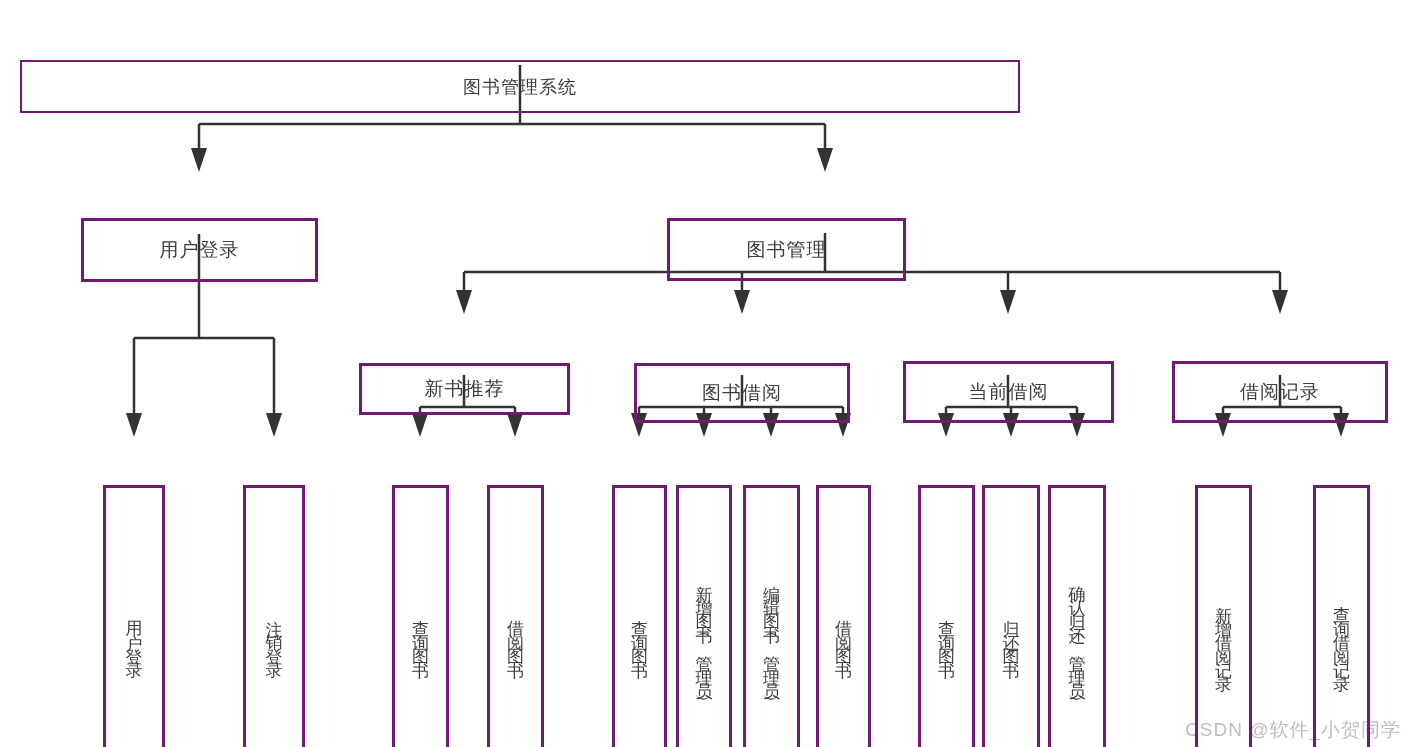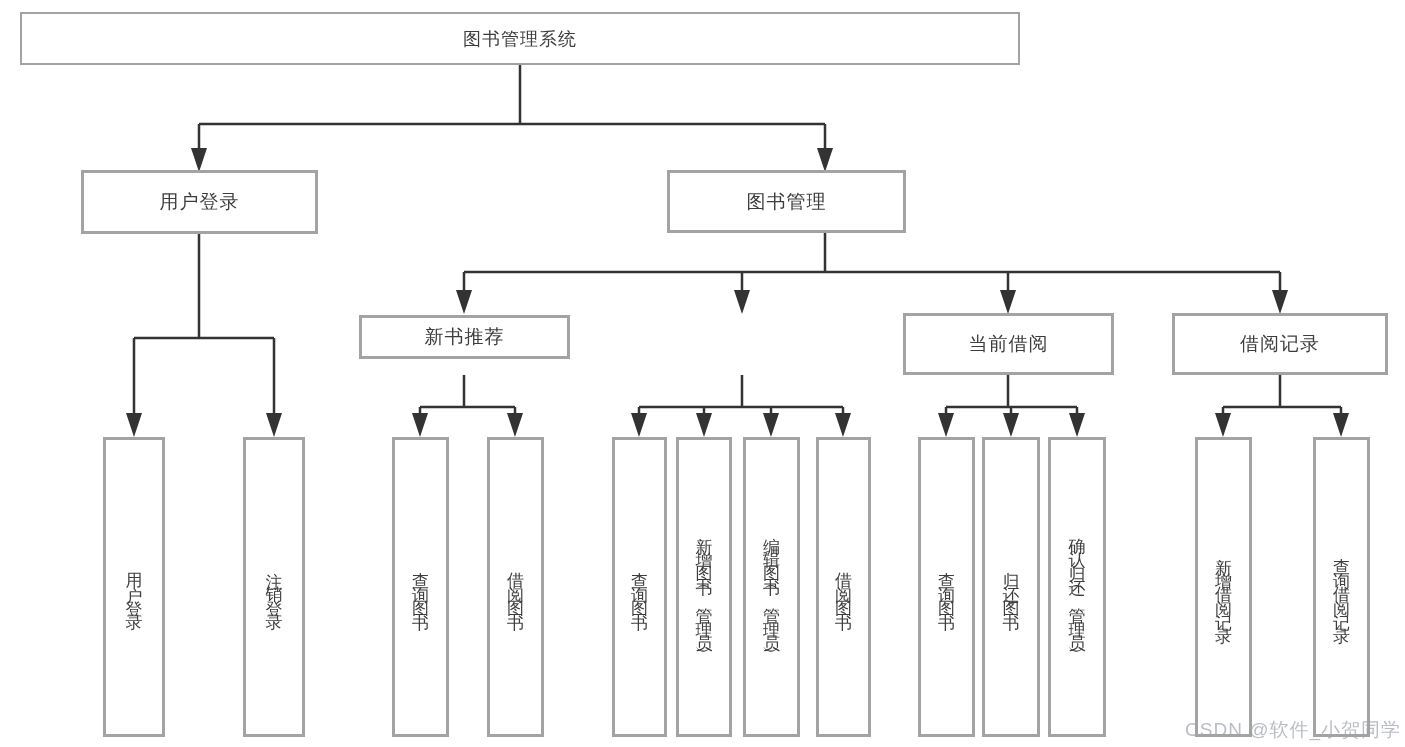--- a/index.html
+++ b/index.html
@@ -30,27 +30,28 @@
     stroke:var(--line);
     stroke-width:2.5;
     fill:none;
   }
   .connectors polygon{
     fill:var(--line);
     stroke:none;
   }
   .box{
     position:absolute;
-    border:3px solid #a3a3a3;
+    border:3px solid #701a75;
     background:transparent;
     z-index:3;
     display:flex;
     align-items:center;
     justify-content:center;
     color:var(--text);
+    margin-top:48px;
   }
   .box.root{
     border-width:2px;
     font-size:18px;
   }
   .hbox{
     font-size:19px;
     letter-spacing:1px;
     white-space:nowrap;
   }
@@ -123,21 +124,22 @@
       <polygon points="1215,413 1231,413 1223,437"></polygon>
       <polygon points="1333,413 1349,413 1341,437"></polygon>
     </g>
   </svg>
 
   <div class="box root hbox" style="left:20px;top:12px;width:1000px;height:53px;">图书管理系统</div>
 
   <div class="box hbox" style="left:81px;top:170px;width:237px;height:64px;">用户登录</div>
   <div class="box hbox" style="left:667px;top:170px;width:239px;height:63px;">图书管理</div>
 
-  <div class="box hbox" style="left:359px;top:315px;width:211px;height:44px;">新书推荐</div>
+  <div class="box hbox" style="left:359px;top:315px;width:211px;height:52px;">新书推荐</div>
+  <div class="box hbox" style="left:634px;top:315px;width:216px;height:60px;">图书借阅</div>
   <div class="box hbox" style="left:1172px;top:313px;width:216px;height:62px;">借阅记录</div>
   <div class="box hbox" style="left:903px;top:313px;width:211px;height:62px;">当前借阅</div>
 
   <div class="box vbox" style="left:103px;top:437px;width:62px;height:300px;">
     <span class="vtext">用户登录</span>
   </div>
   <div class="box vbox" style="left:243px;top:437px;width:62px;height:300px;">
     <span class="vtext">注销登录</span>
   </div>
 

